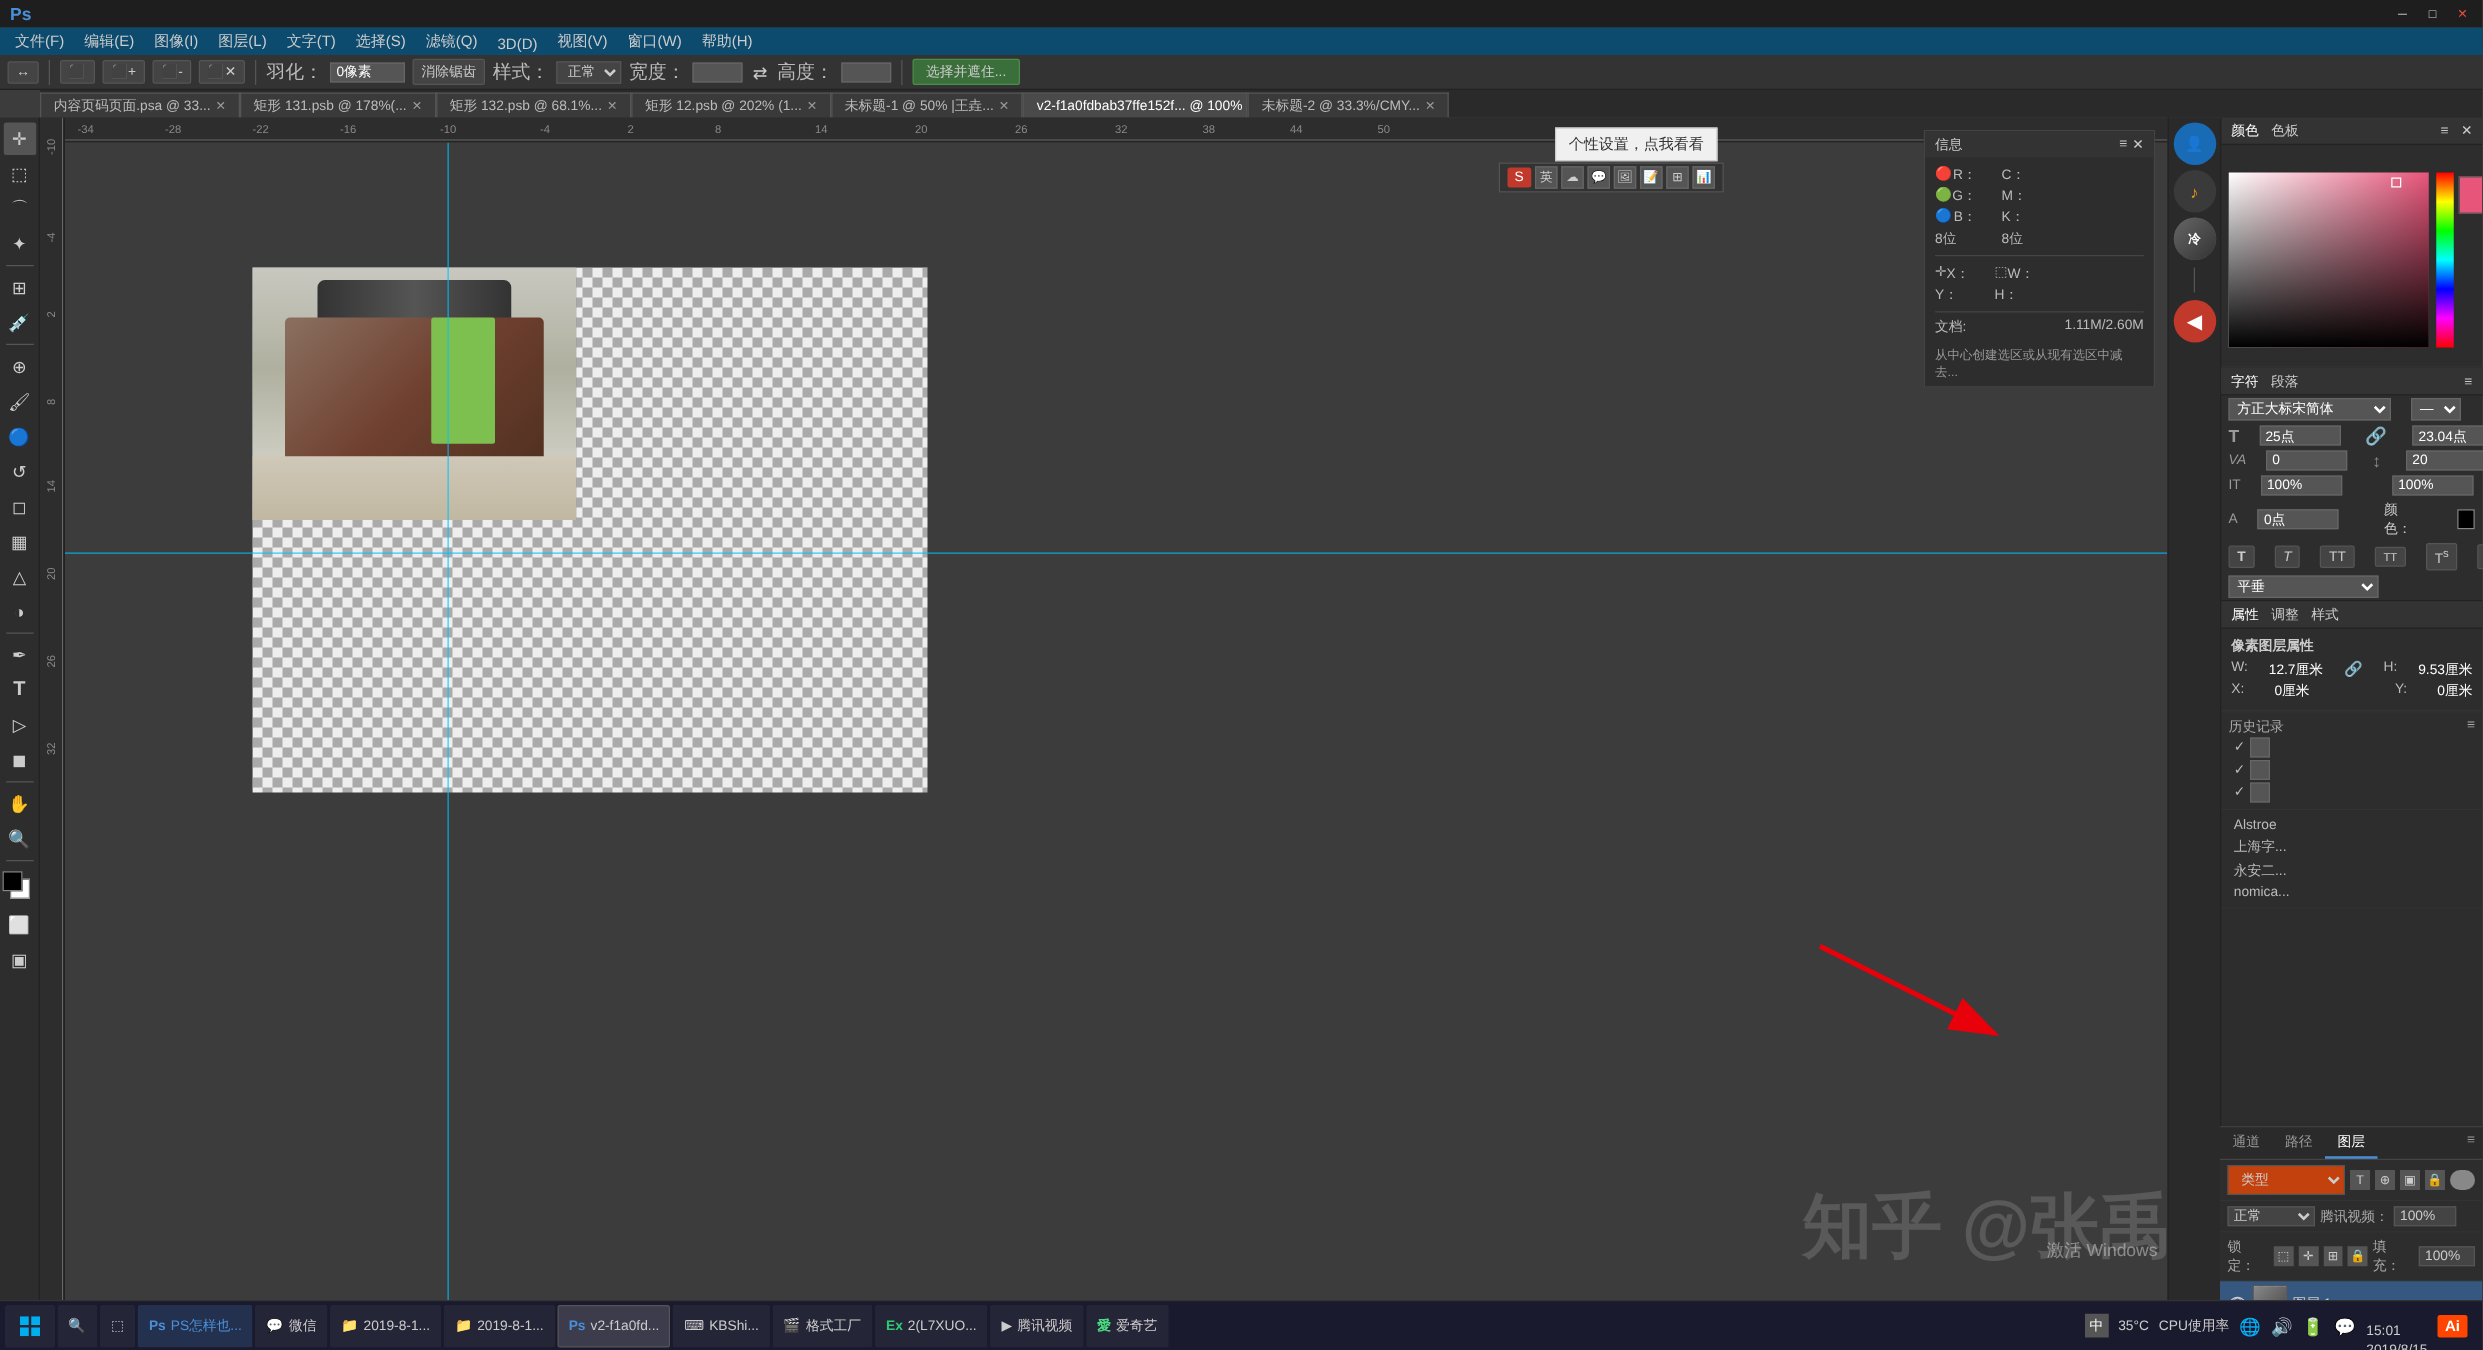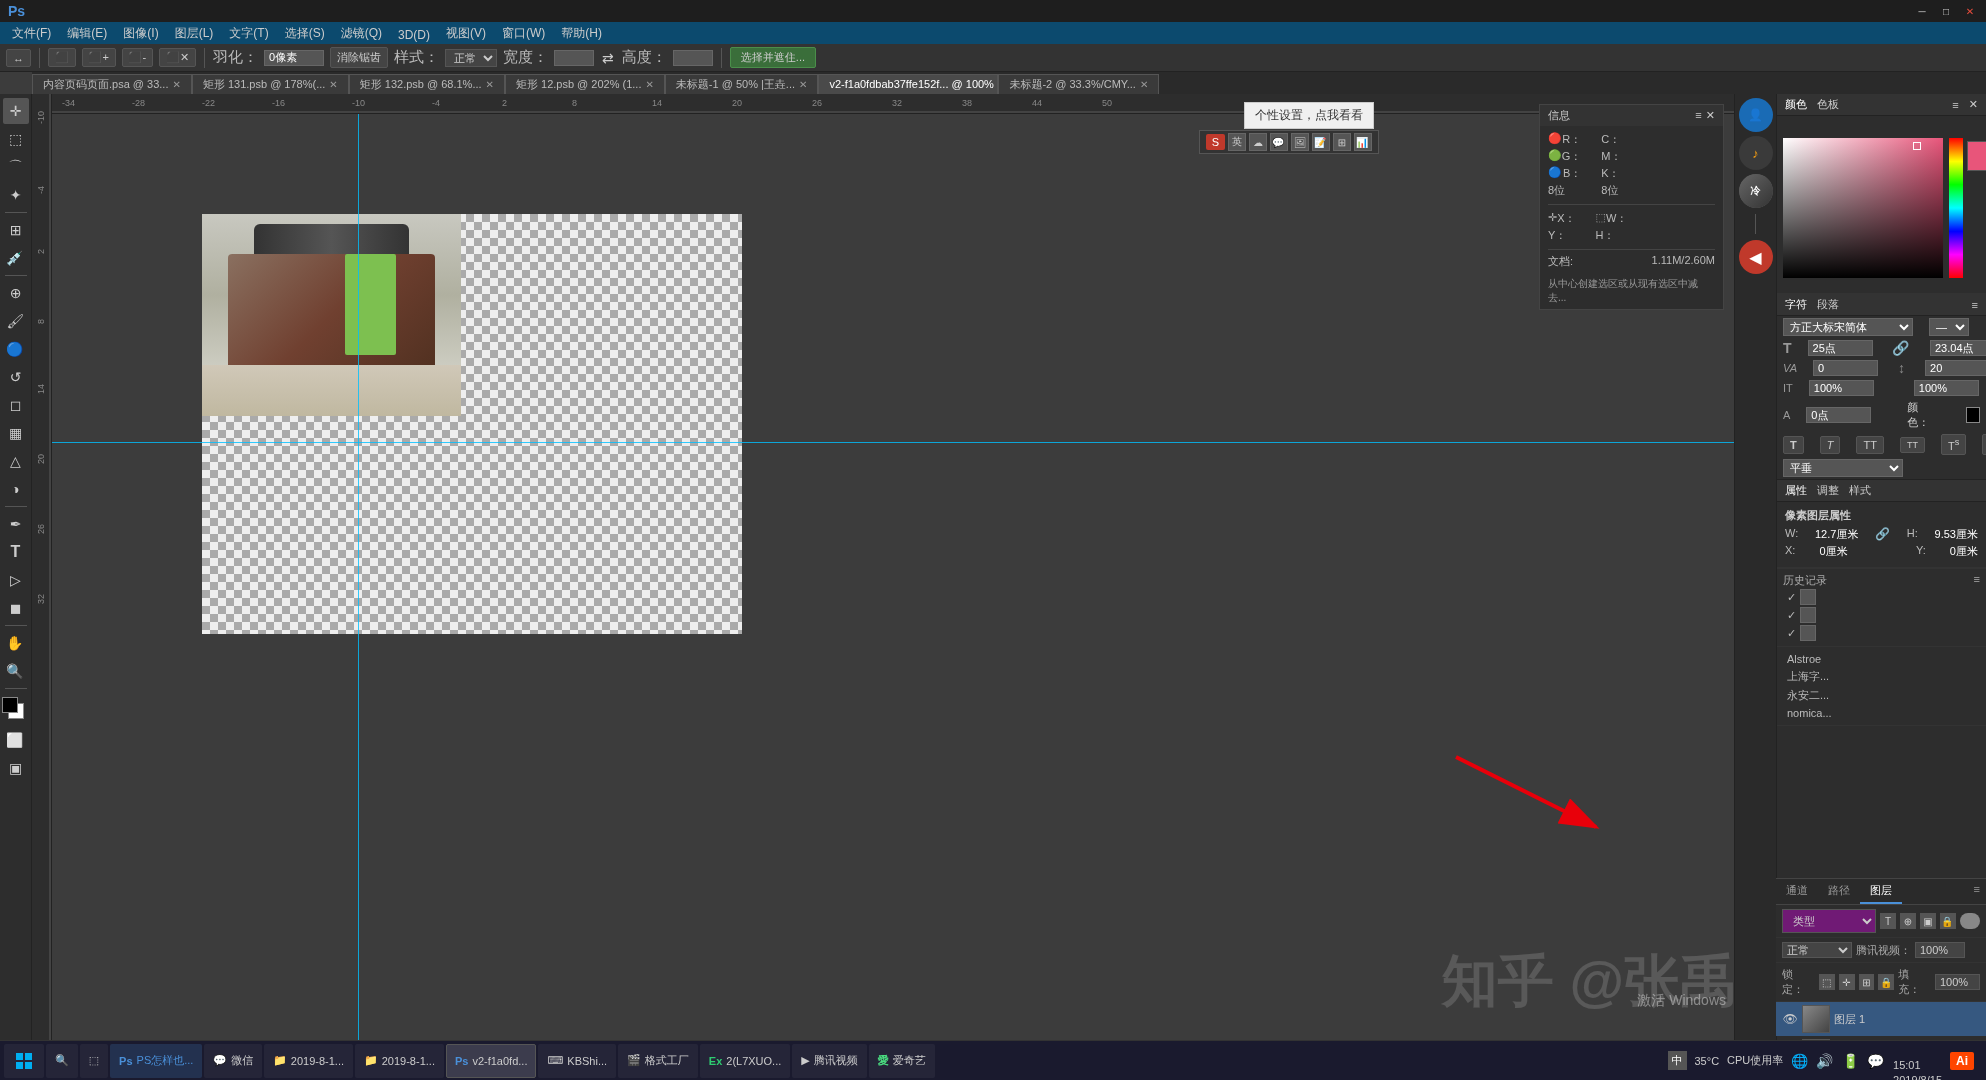--- a/index.html
+++ b/index.html
@@ -1126,30 +1126,30 @@
 
   <div class="far-right-icon blue-bg" style="font-size:12px;color:#fff;">👤</div>
   <div class="far-right-icon" style="color:#f39c12;">♪</div>
   <div class="far-right-icon" style="overflow:hidden;background:#555;">
     <div style="width:100%;height:100%;background:linear-gradient(135deg,#666,#333);border-radius:50%;display:flex;align-items:center;justify-content:center;font-size:10px;color:#fff;font-weight:bold;">冷</div>
   </div>
   <div style="width:1px;height:20px;background:#555;margin:2px 0;"></div>
   <div class="far-right-icon red-bg" style="font-size:16px;color:#fff;">◀</div>
 </div>
 
-<div id="layers-panel" style="right:0;width:210px;bottom:48px;height:154px;">
+<div id="layers-panel" style="right:0;width:210px;bottom:25px;height:154px;">
   <div class="layers-tabs">
     <div class="layers-tab">通道</div>
     <div class="layers-tab">路径</div>
     <div class="layers-tab active">图层</div>
     <span style="margin-left:auto;cursor:pointer;padding:4px 6px;font-size:11px;color:#999;">≡</span>
   </div>
 
   <div class="layers-filter">
-    <select class="layers-filter" style="width:auto;flex:1;background:#701a75;border:1px solid #555;color:#ccc;font-size:11px;">
+    <select class="layers-filter" style="width:auto;flex:1;background:#c2410c;border:1px solid #555;color:#ccc;font-size:11px;">
       <option>类型</option>
     </select>
     <div class="filter-icon">T</div>
     <div class="filter-icon">⊕</div>
     <div class="filter-icon">▣</div>
     <div class="filter-icon">🔒</div>
     <div class="filter-icon" style="width:20px;height:16px;border-radius:8px;background:#888;"></div>
   </div>
 
   <div class="layers-controls">

